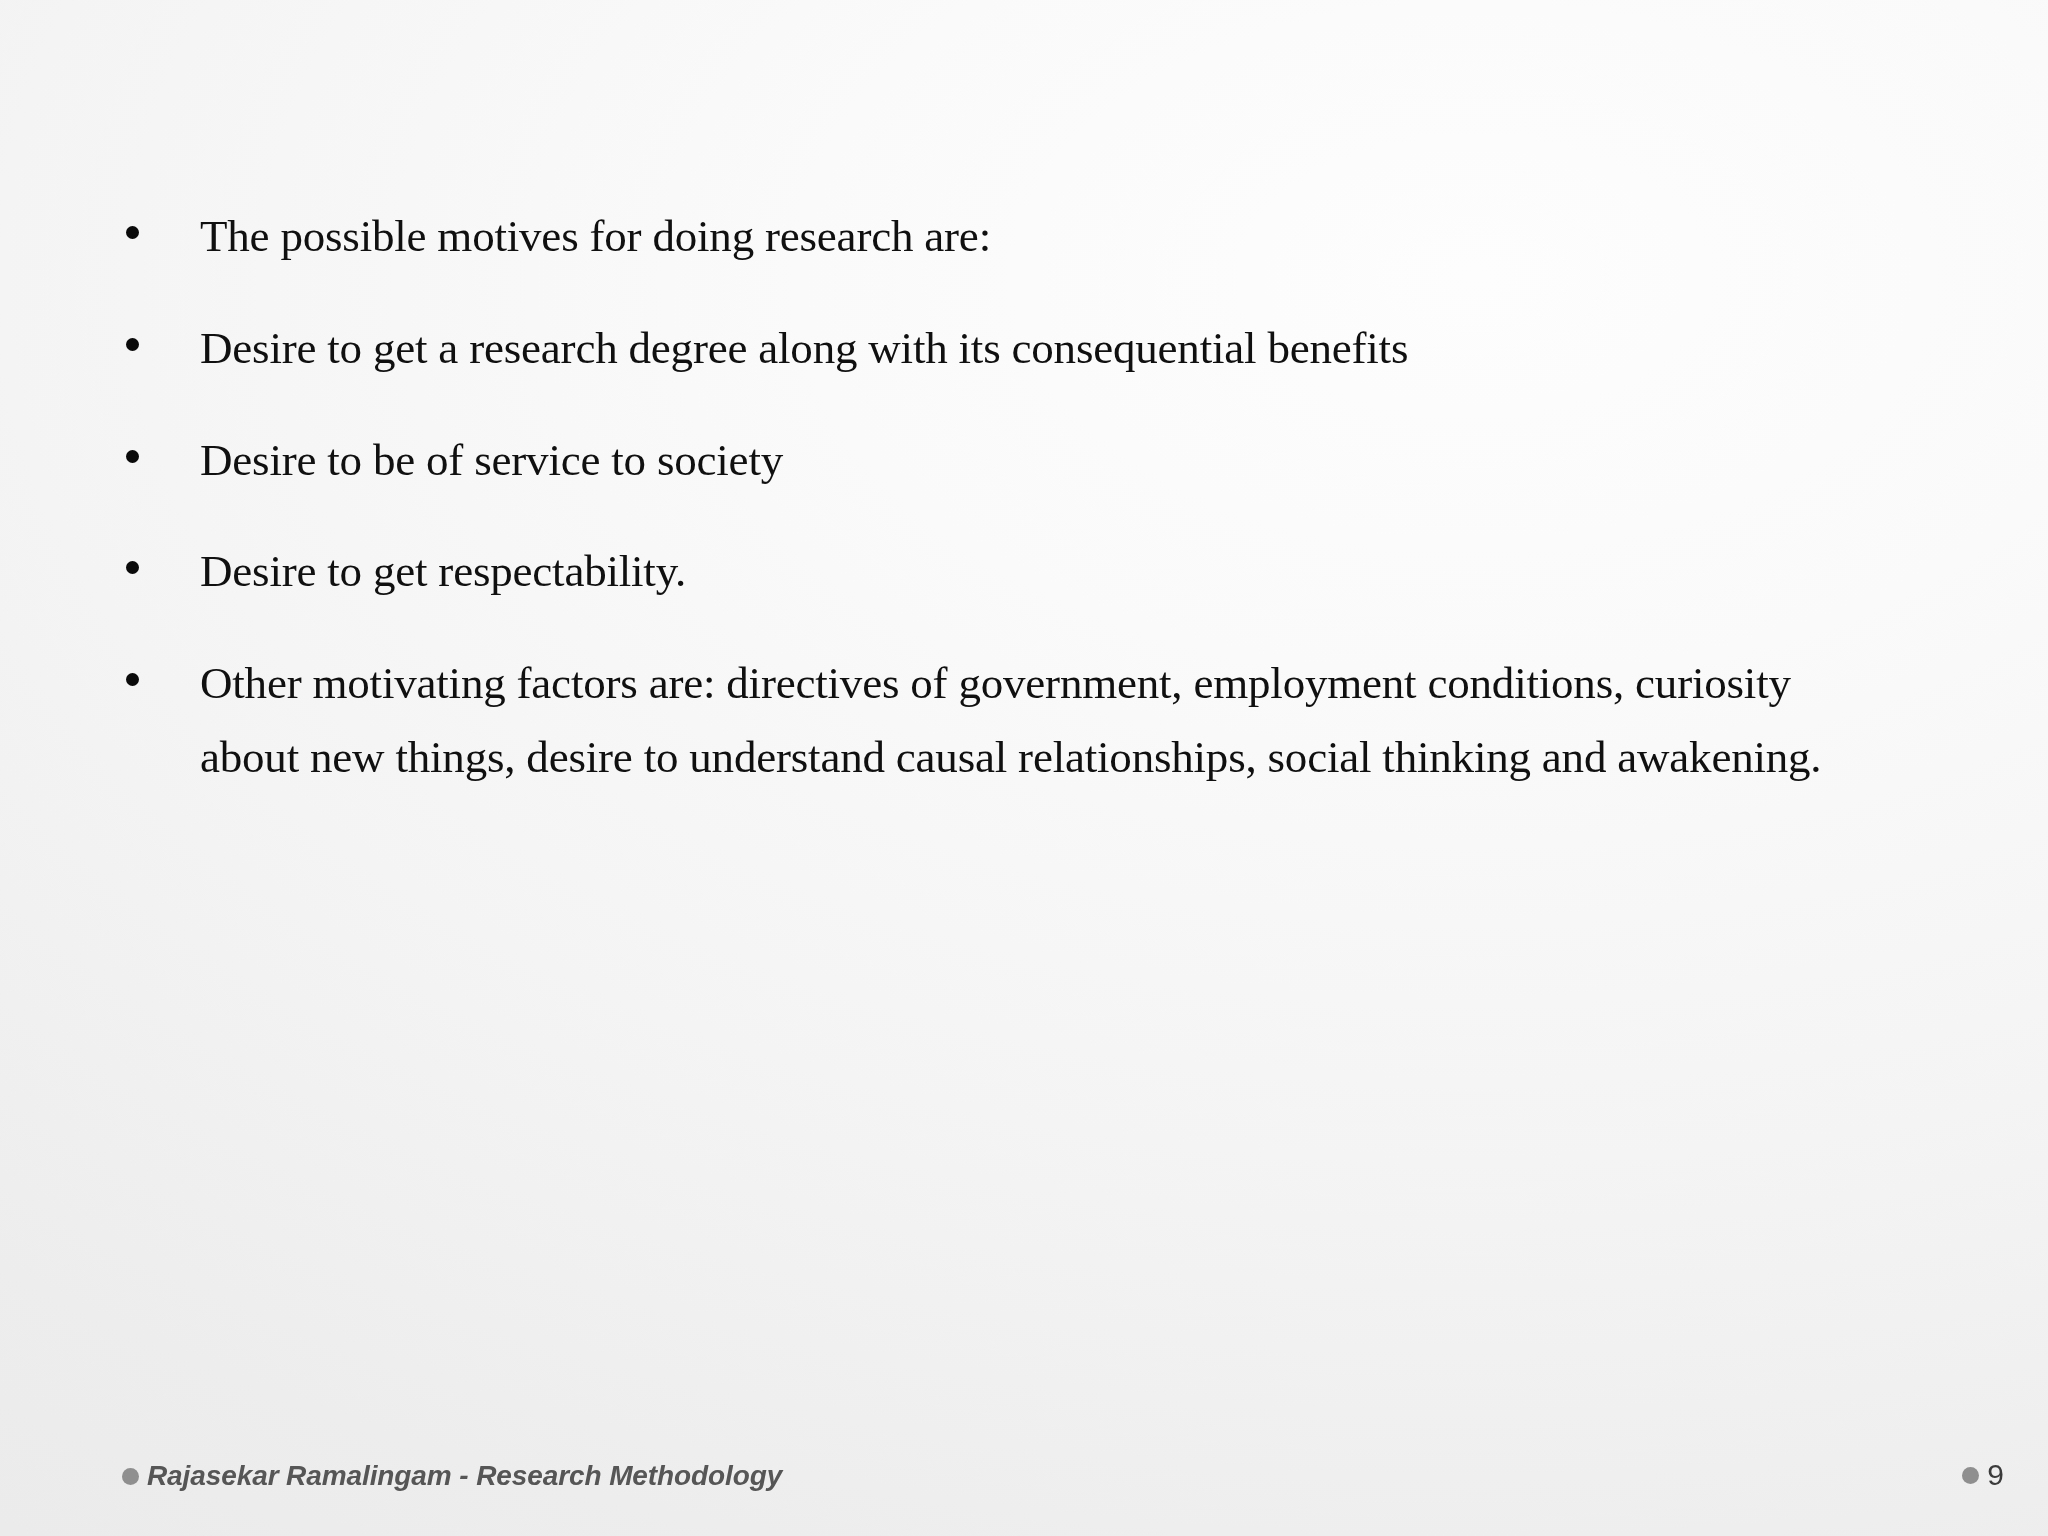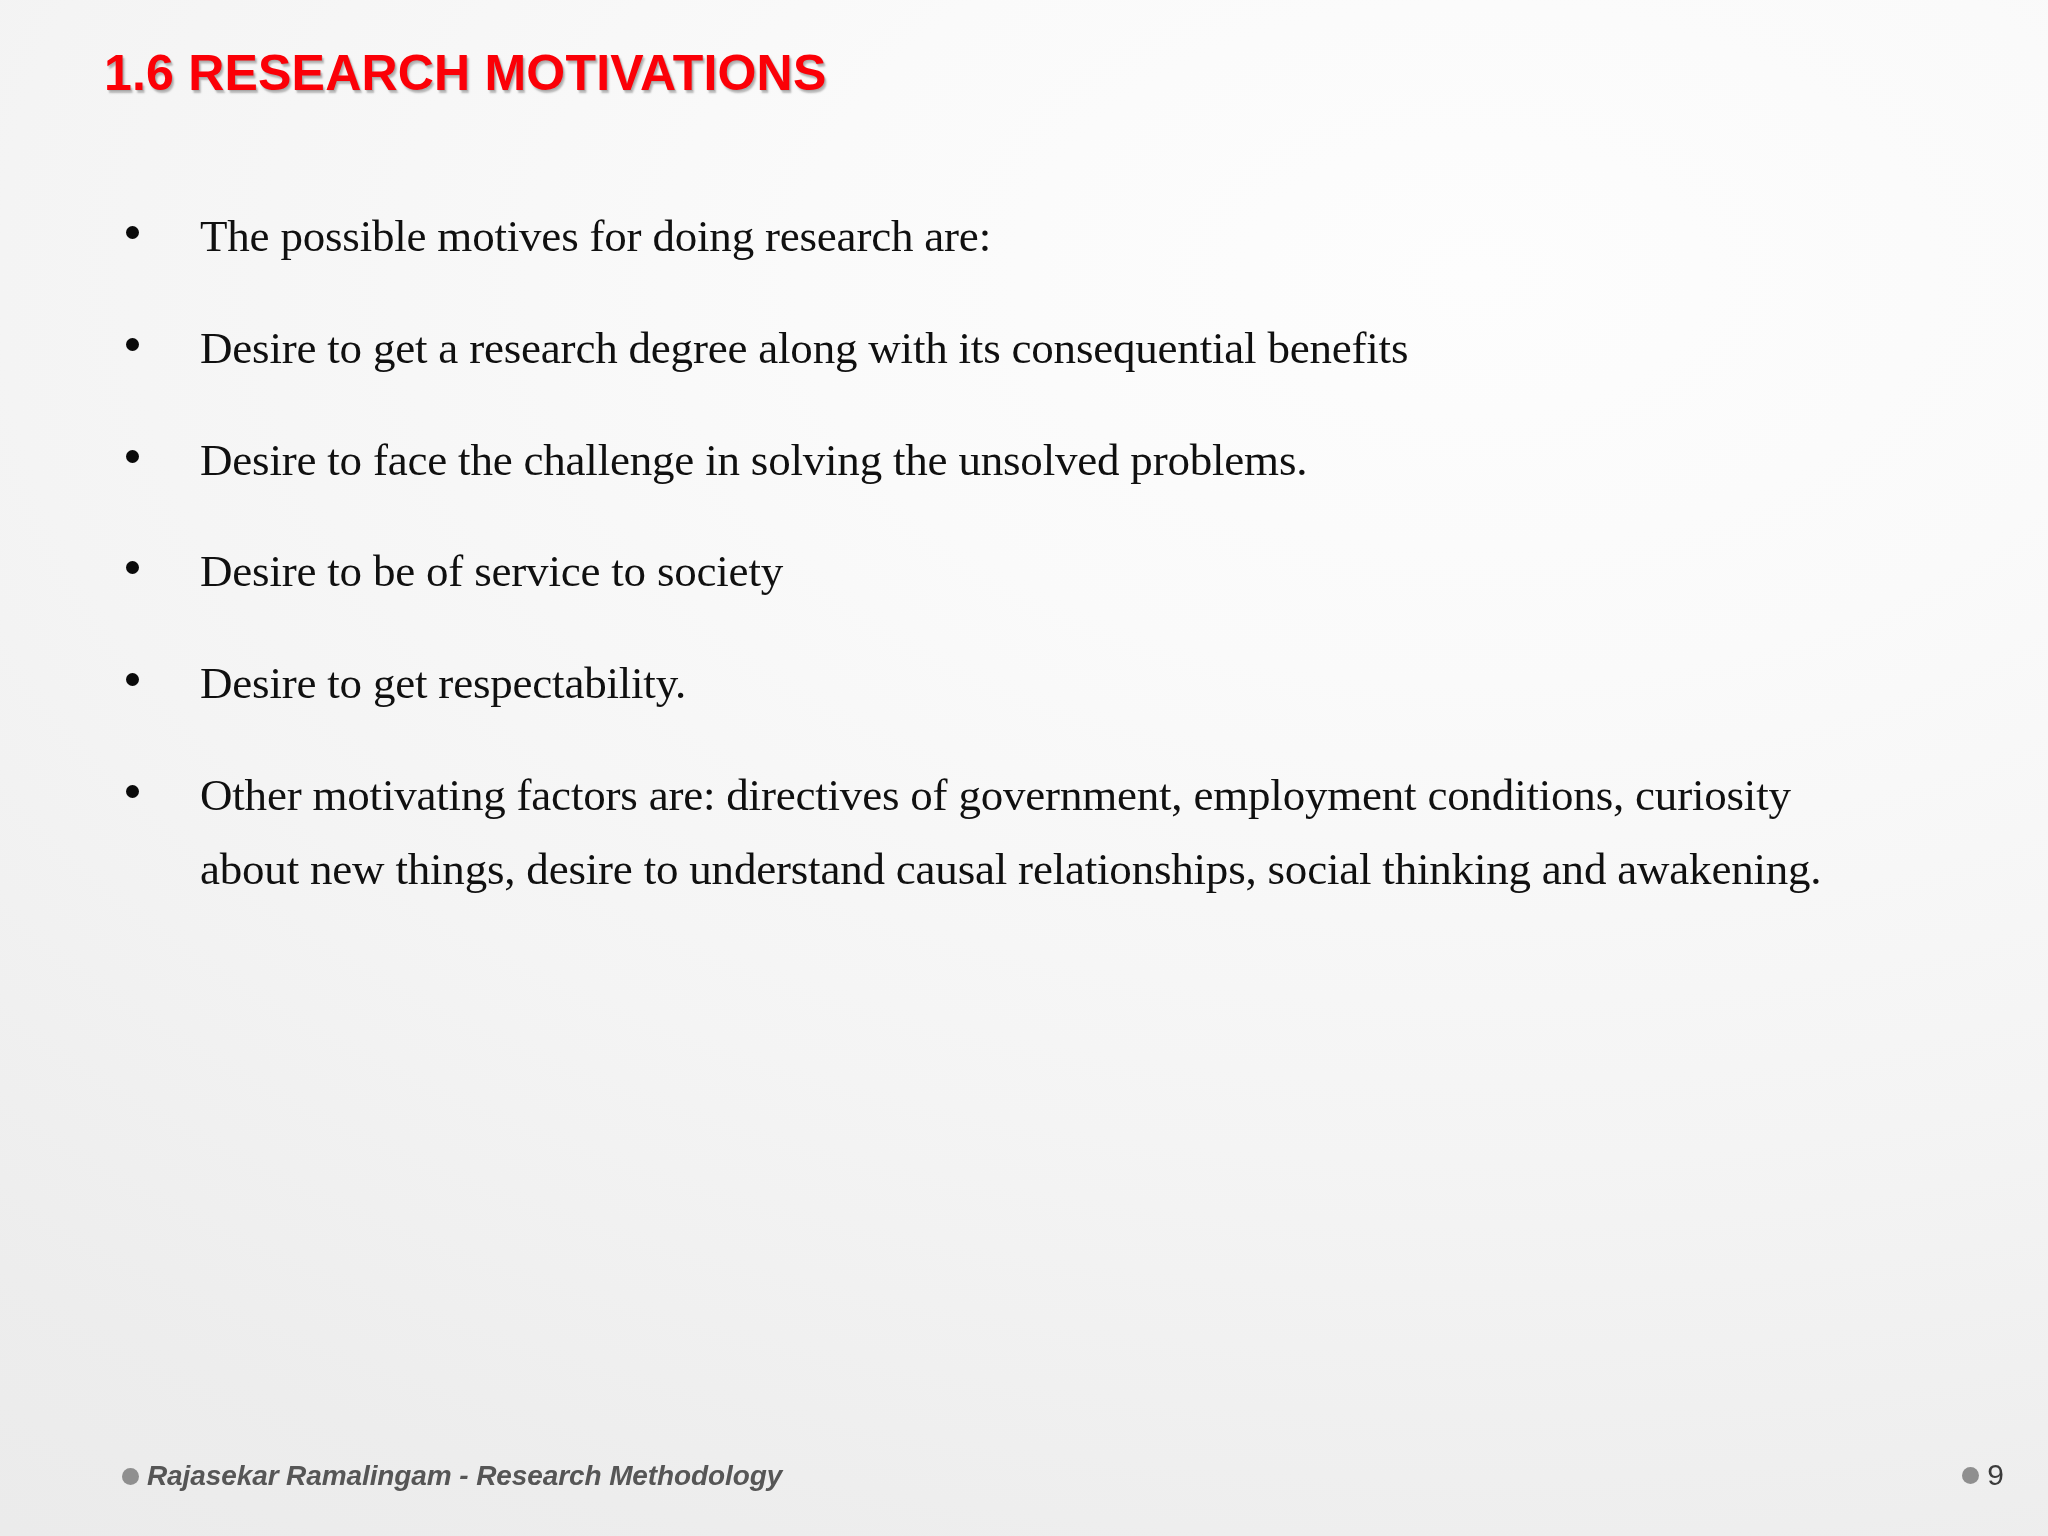--- a/index.html
+++ b/index.html
@@ -153,40 +153,33 @@
     font-size: 30px;
     font-weight: normal;
     color: #3b3b3b;
   }
 </style>
 </head>
 <body>
 
 <div class="slide">
 
-  <div class="title-block">
-    <h1 class="slide-title">1.6 RESEARCH MOTIVATIONS</h1>
-  </div>
 
   <div class="body-block">
 
     <div class="bullet-row">
       <span class="bullet-marker"></span>
       <span class="bullet-text">The possible motives for doing research are:</span>
     </div>
 
     <div class="bullet-row">
       <span class="bullet-marker"></span>
       <span class="bullet-text">Desire to get a research degree along with its consequential benefits</span>
     </div>
 
-    <div class="bullet-row">
-      <span class="bullet-marker"></span>
-      <span class="bullet-text">Desire to face the challenge in solving the unsolved problems.</span>
-    </div>
 
 
     <div class="bullet-row">
       <span class="bullet-marker"></span>
       <span class="bullet-text">Desire to be of service to society</span>
     </div>
 
     <div class="bullet-row">
       <span class="bullet-marker"></span>
       <span class="bullet-text">Desire to get respectability.</span>

